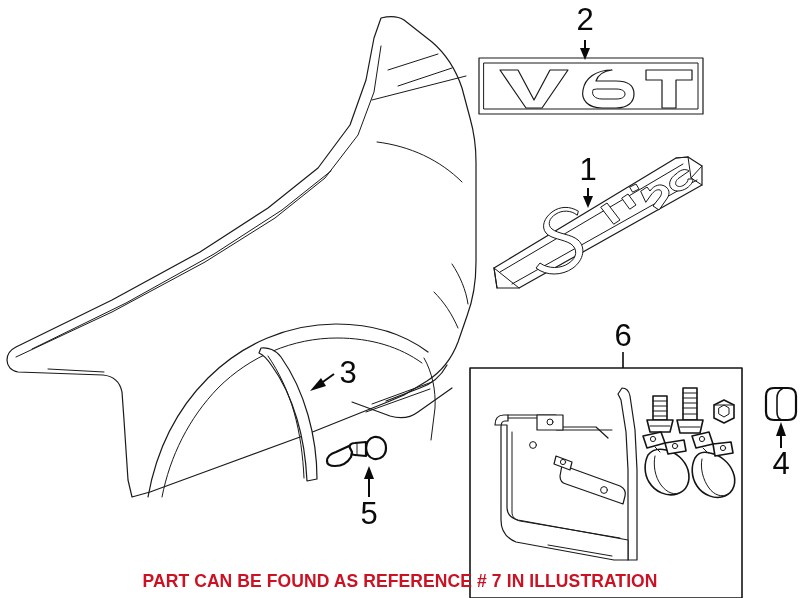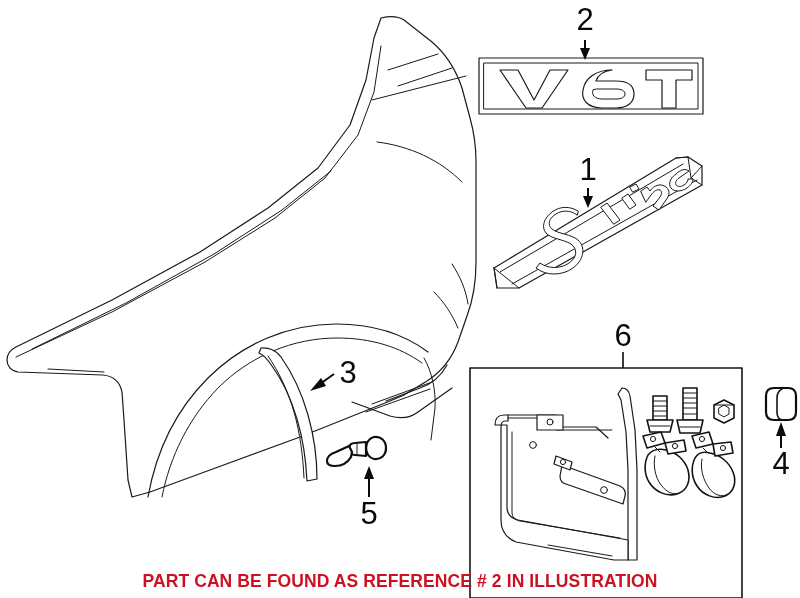--- a/index.html
+++ b/index.html
@@ -550,16 +550,16 @@
     </g>
 
     <g>
       <line class="leader-plain" x1="623" y1="352" x2="623" y2="368"></line>
       <text class="callout-num" x="623" y="346" text-anchor="middle">6</text>
     </g>
 
   </svg>
 
   <div class="caption-layer">
-    <span class="caption-text">PART CAN BE FOUND AS REFERENCE # 2 IN ILLUSTRATION</span>
+    <span class="caption-text">PART CAN BE FOUND AS REFERENCE # 7 IN ILLUSTRATION</span>
   </div>
 
 </div>
 
 </body></html>

